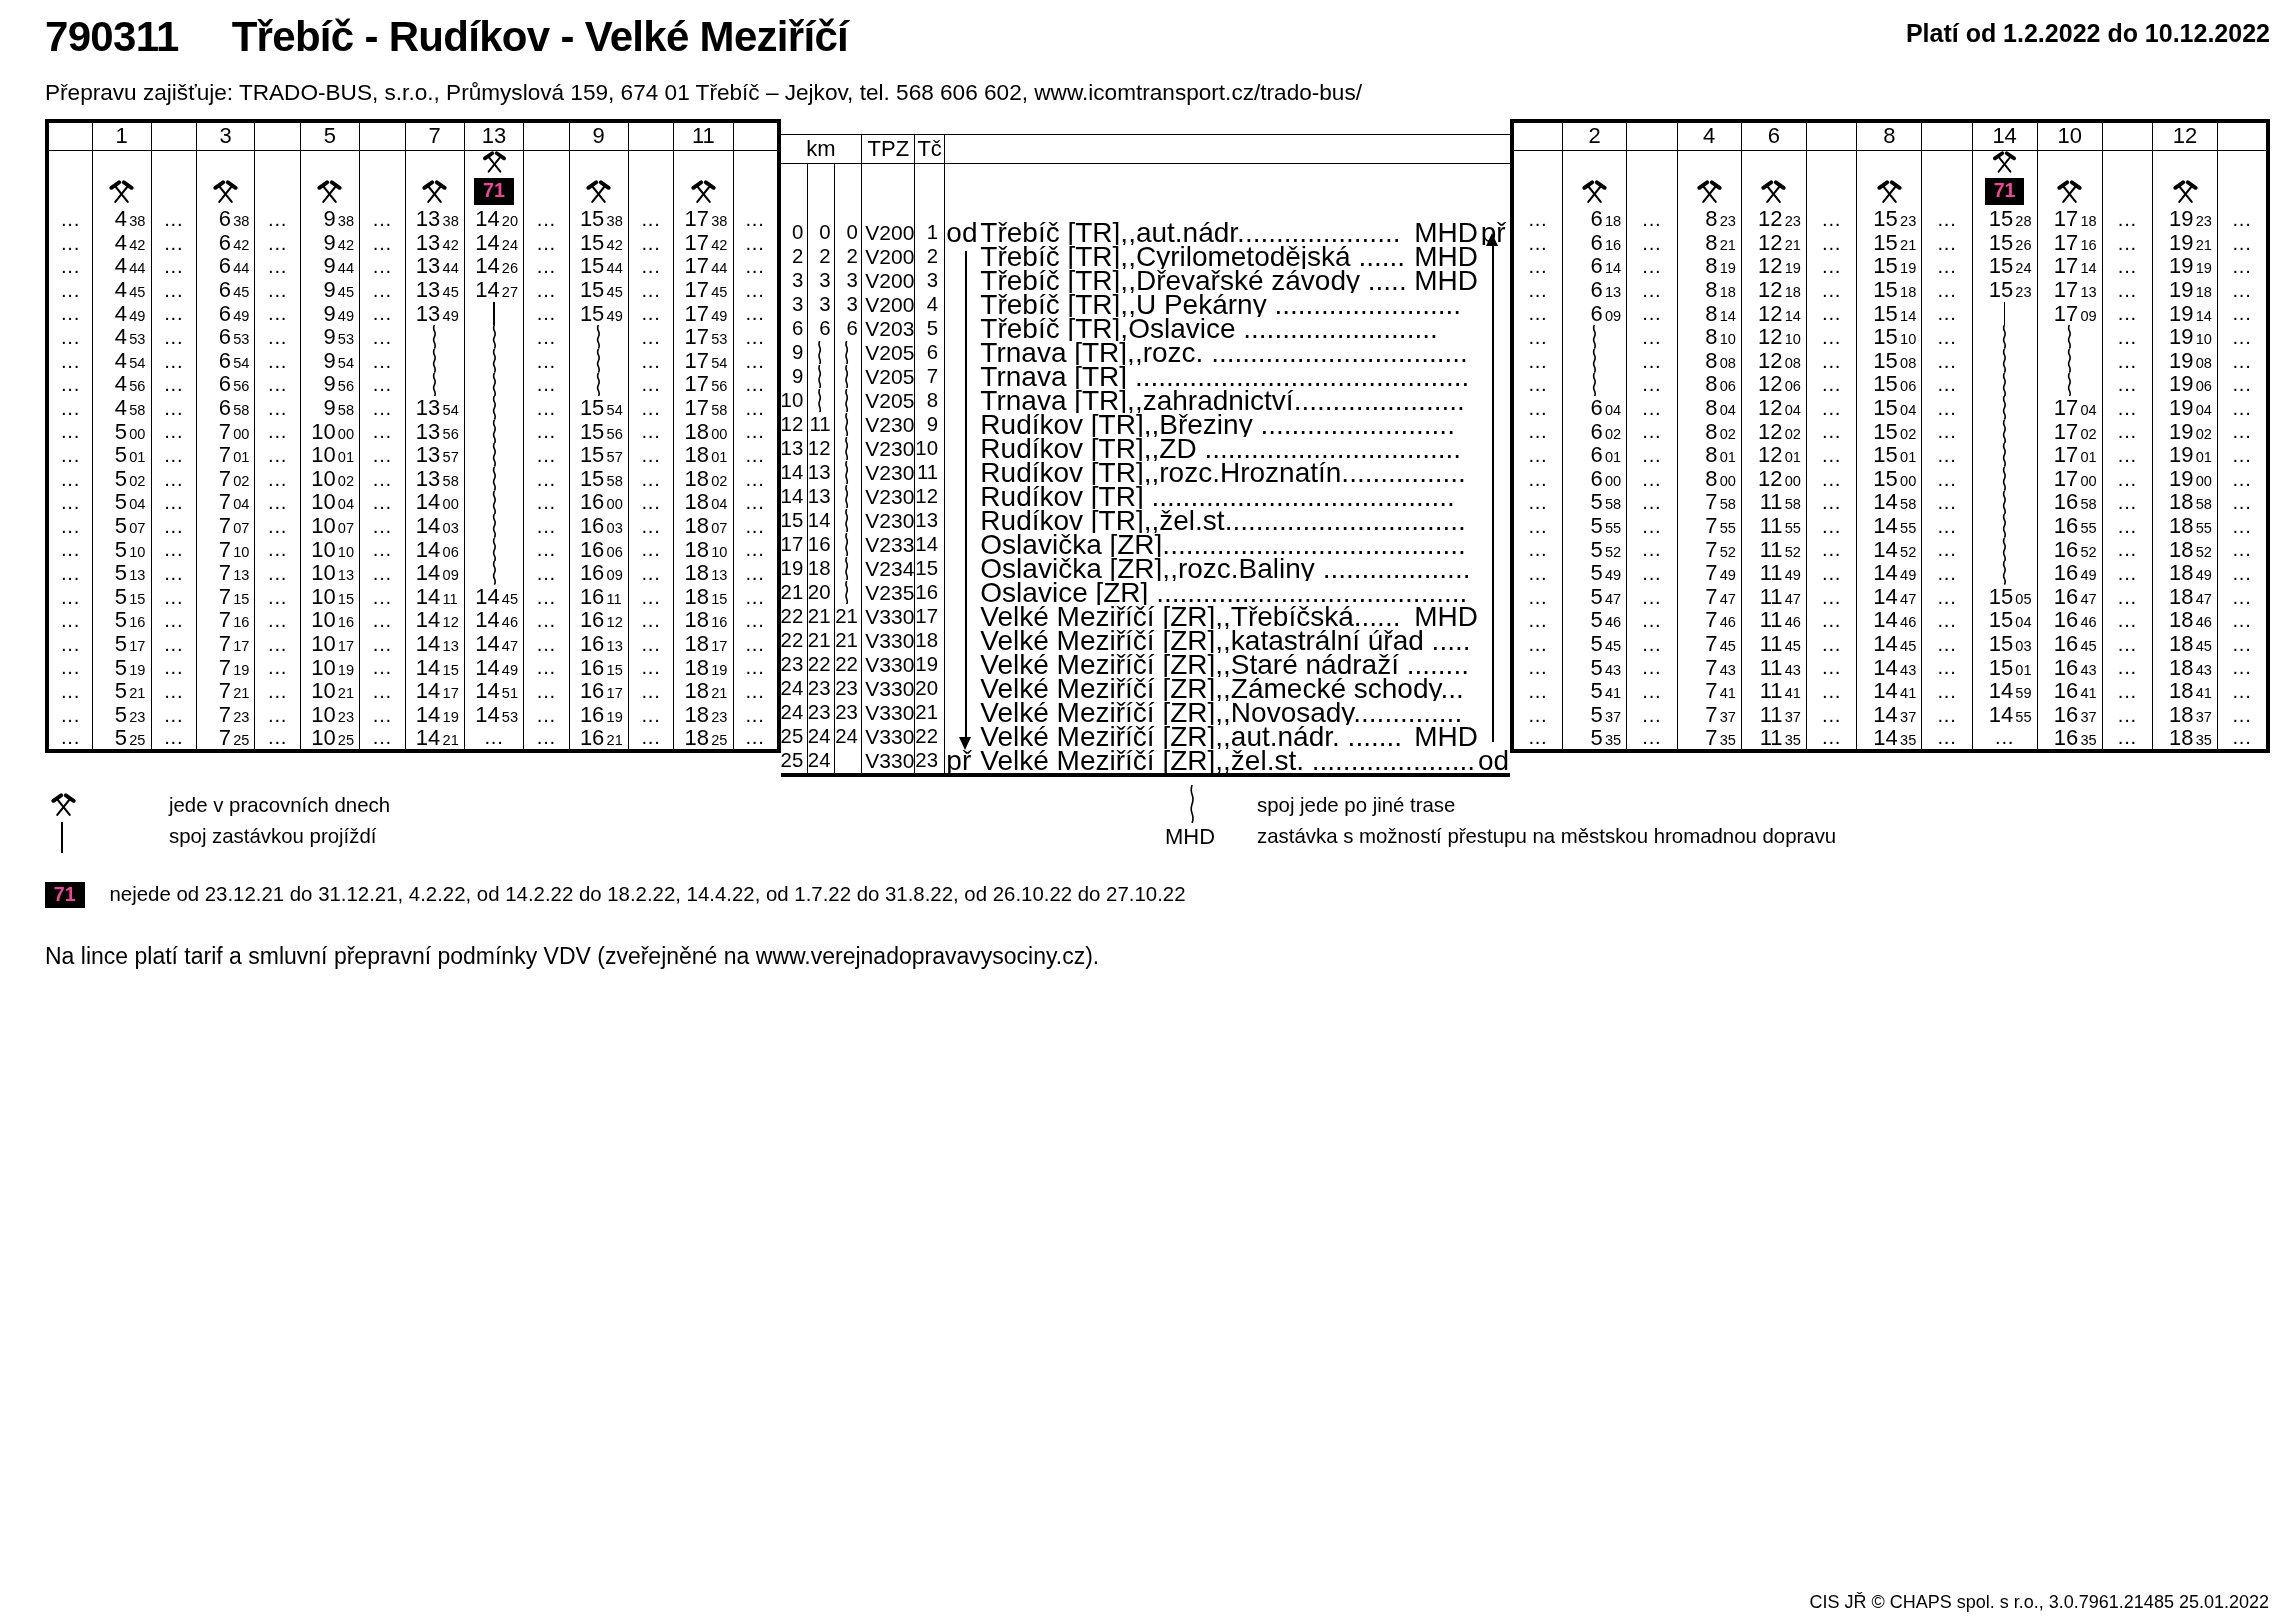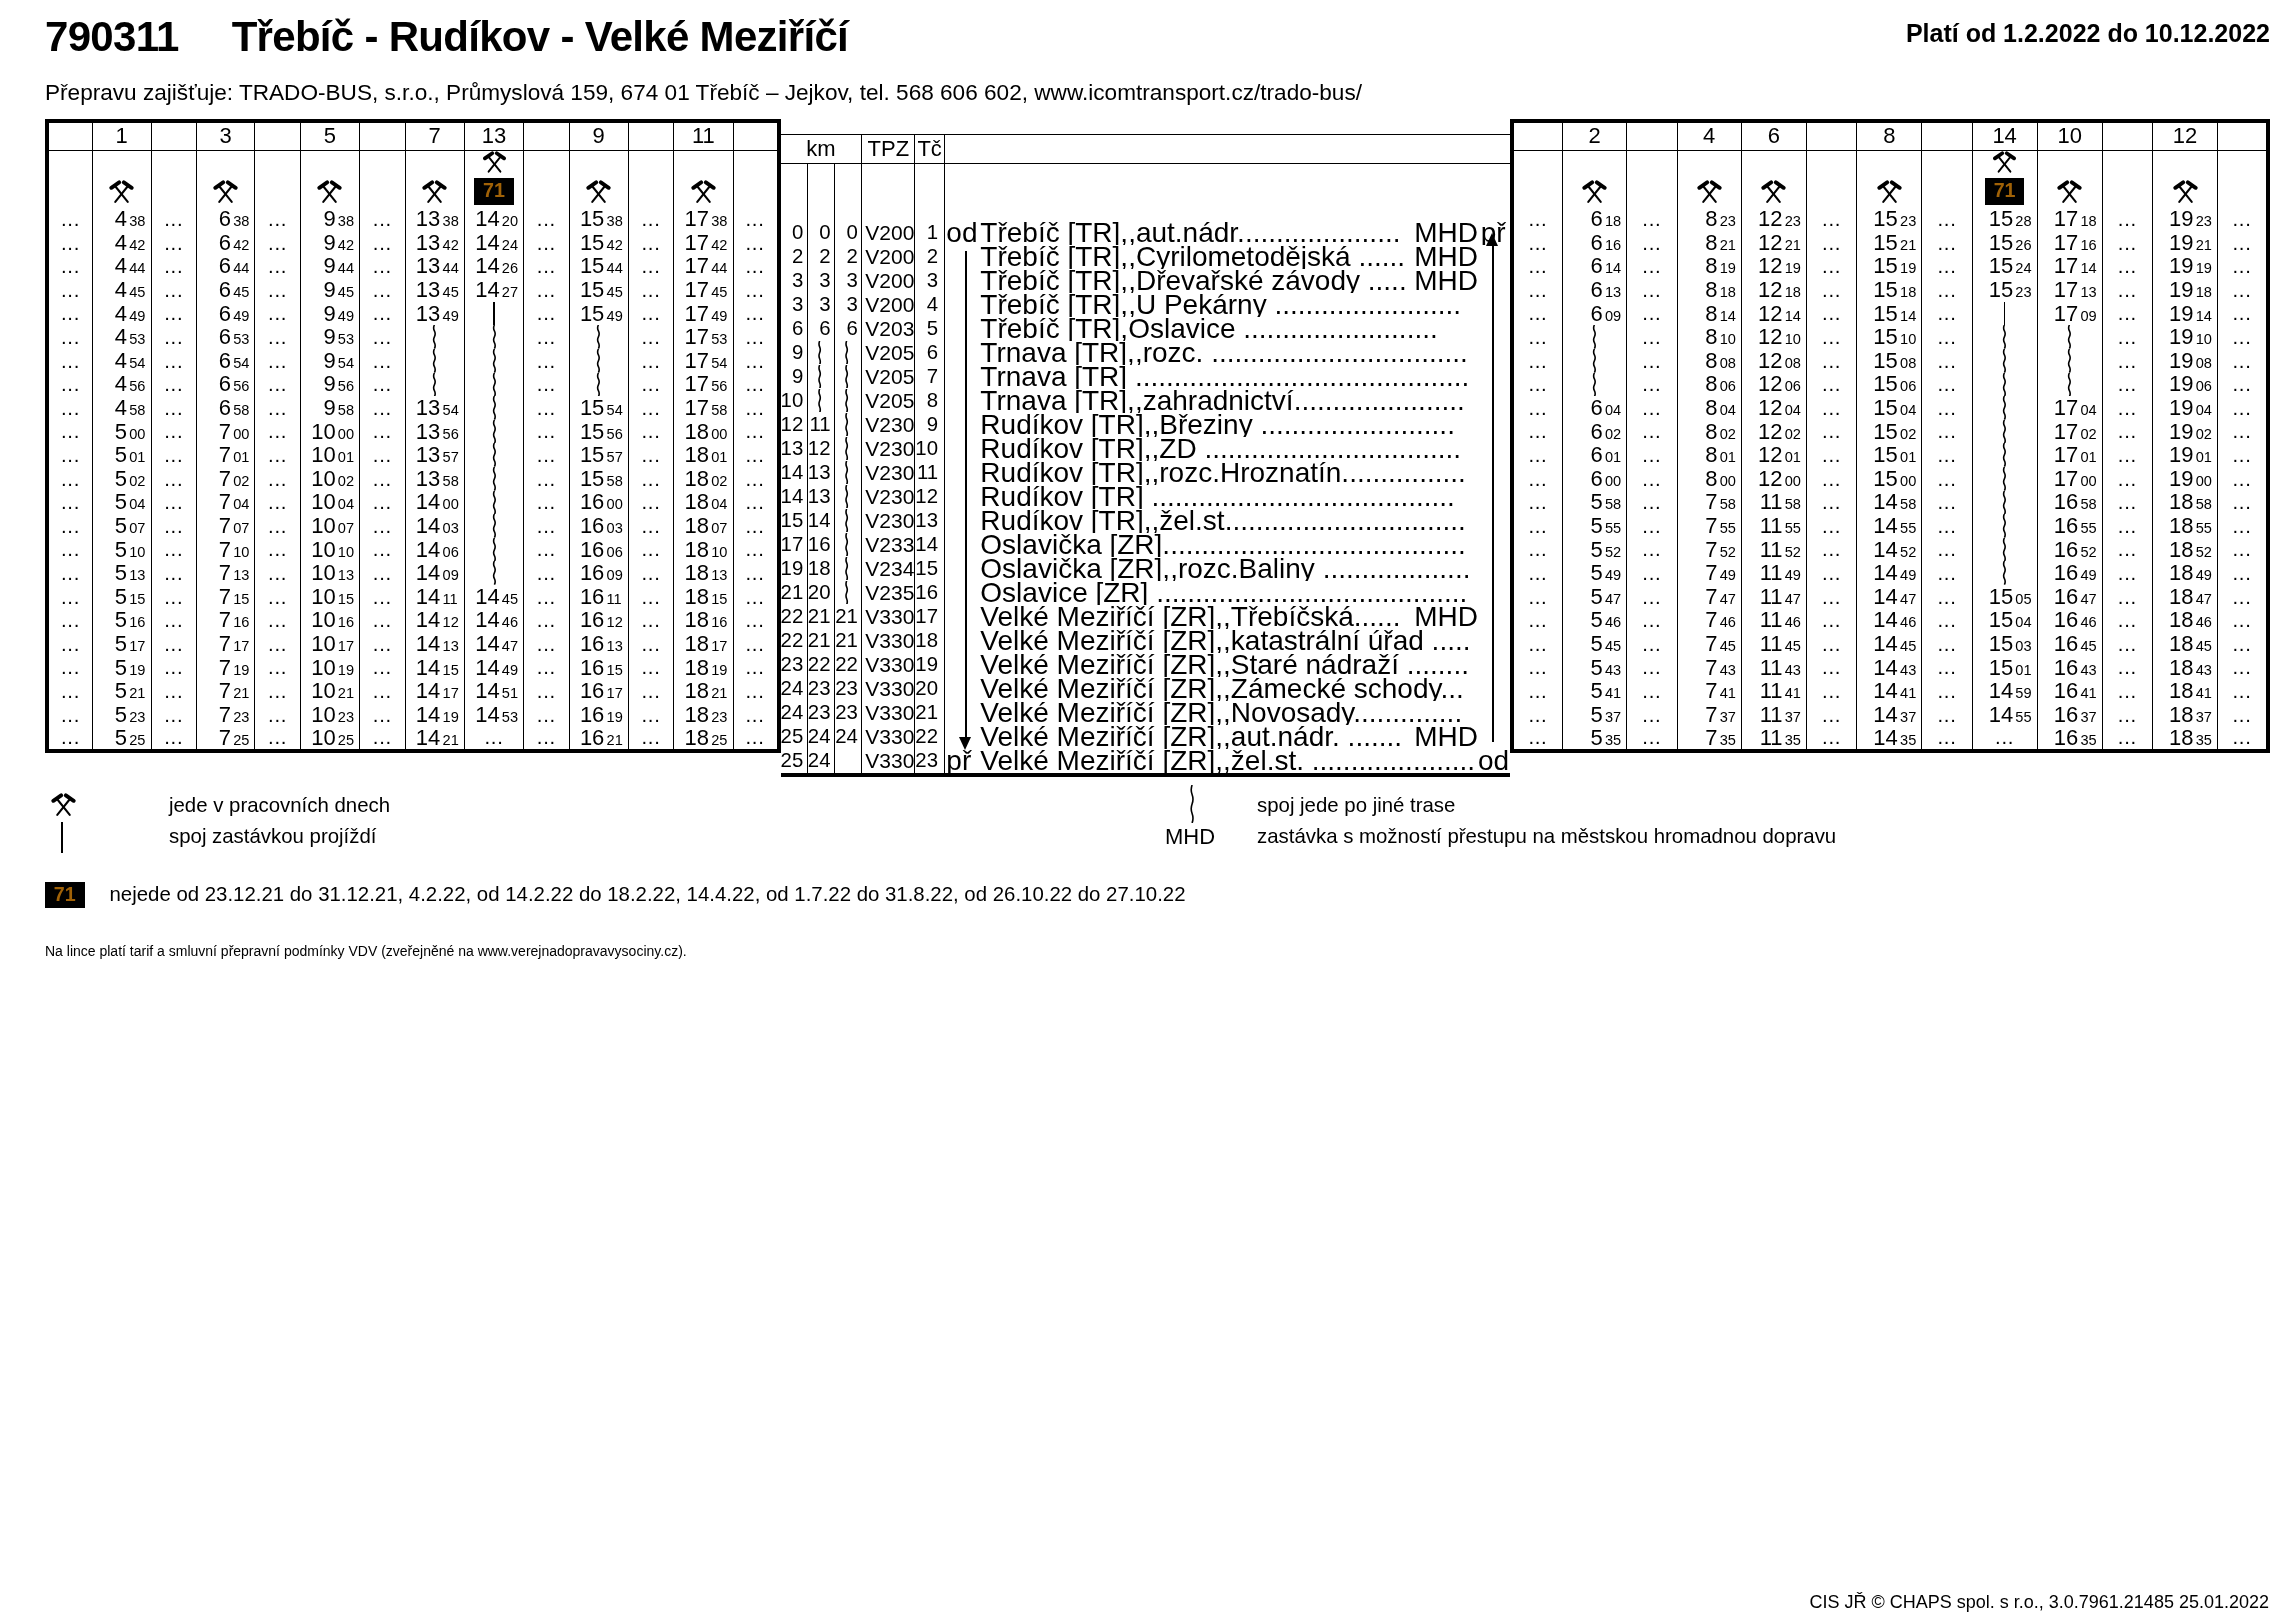--- a/index.html
+++ b/index.html
@@ -17,21 +17,21 @@
   #middle-section table{border-top:1.5px solid #000;border-bottom:4.4px solid #000;}
   #middle-section{position:relative;margin-top:15px;}
   .tt td{padding:0;vertical-align:middle;overflow:hidden;border-right:1.5px solid #000;}
   .tt td:last-child{border-right:none;}
   tr.lbl-row{height:29px;}
   tr.lbl-row td{border-bottom:1.5px solid #000;text-align:center;font-size:22px;}
   tr.sign-row{height:57px;}
   tr.d-row{height:23.6px;}
   .signstack{display:flex;flex-direction:column;align-items:center;justify-content:flex-end;height:57px;padding-bottom:2.9px;gap:3.6px;}
   .hammer{width:25px;height:25px;display:block;}
-  .badge{display:inline-block;background:#000;color:#a16207;font-weight:bold;font-size:19.7px;line-height:1;padding:3.6px 8.8px;}
+  .badge{display:inline-block;background:#000;color:#ec4899;font-weight:bold;font-size:19.7px;line-height:1;padding:3.6px 8.8px;}
   .time{display:flex;align-items:baseline;width:100%;padding-right:1.5px;}
   .th{flex:1;text-align:right;font-size:22px;line-height:1;}
   .tm{width:22px;text-align:left;padding-left:2.2px;font-size:14.6px;line-height:1;}
   .dots{display:block;text-align:center;font-size:20.4px;line-height:1;letter-spacing:0.7px;}
   .wavy{display:block;height:23.6px;width:8.8px;margin:0 auto;}
   .kmwavy{display:block;height:23.6px;width:7.3px;margin:0 auto;}
   .vline{width:1.5px;height:23.6px;background:#000;margin:0 auto;}
   td.kmc{text-align:right;padding-right:3.6px;font-size:20.4px;}
   td.tpz{text-align:left;padding-left:2.9px;font-size:21px;}
   td.tcn{text-align:right;padding-right:5.8px;font-size:20.4px;}
@@ -47,21 +47,21 @@
   .arrow-up{position:absolute;right:16px;top:111px;height:497px;border-left:2.2px solid #000;width:0;}
   .arrow-up::before{content:"";position:absolute;left:-8px;top:-12.4px;width:0;height:0;
     border-left:6.6px solid transparent;border-right:6.6px solid transparent;border-bottom:13px solid #000;}
   .legend{position:relative;height:67px;margin-top:16px;font-size:20.4px;}
   .leg-abs{position:absolute;}
   .legvline{width:1.5px;height:31px;background:#000;}
   .legwavy{width:10.2px;height:38px;}
   .mhd-label{font-size:22px;}
   .note71{display:flex;align-items:center;margin-top:22px;font-size:20.4px;}
   .note71 .badge{margin-right:25px;}
-  .tariff{margin-top:35px;font-size:14px;}
+  .tariff{margin-top:35px;font-size:23px;}
   .footer{position:absolute;right:26px;bottom:8.8px;font-size:18px;}
 </style>
 </head>
 <body>
 
 <div class="content">
   <div class="topbar">
     <div class="title">
       <span>790311</span>
       <span>Třebíč - Rudíkov - Velké Meziříčí</span>

